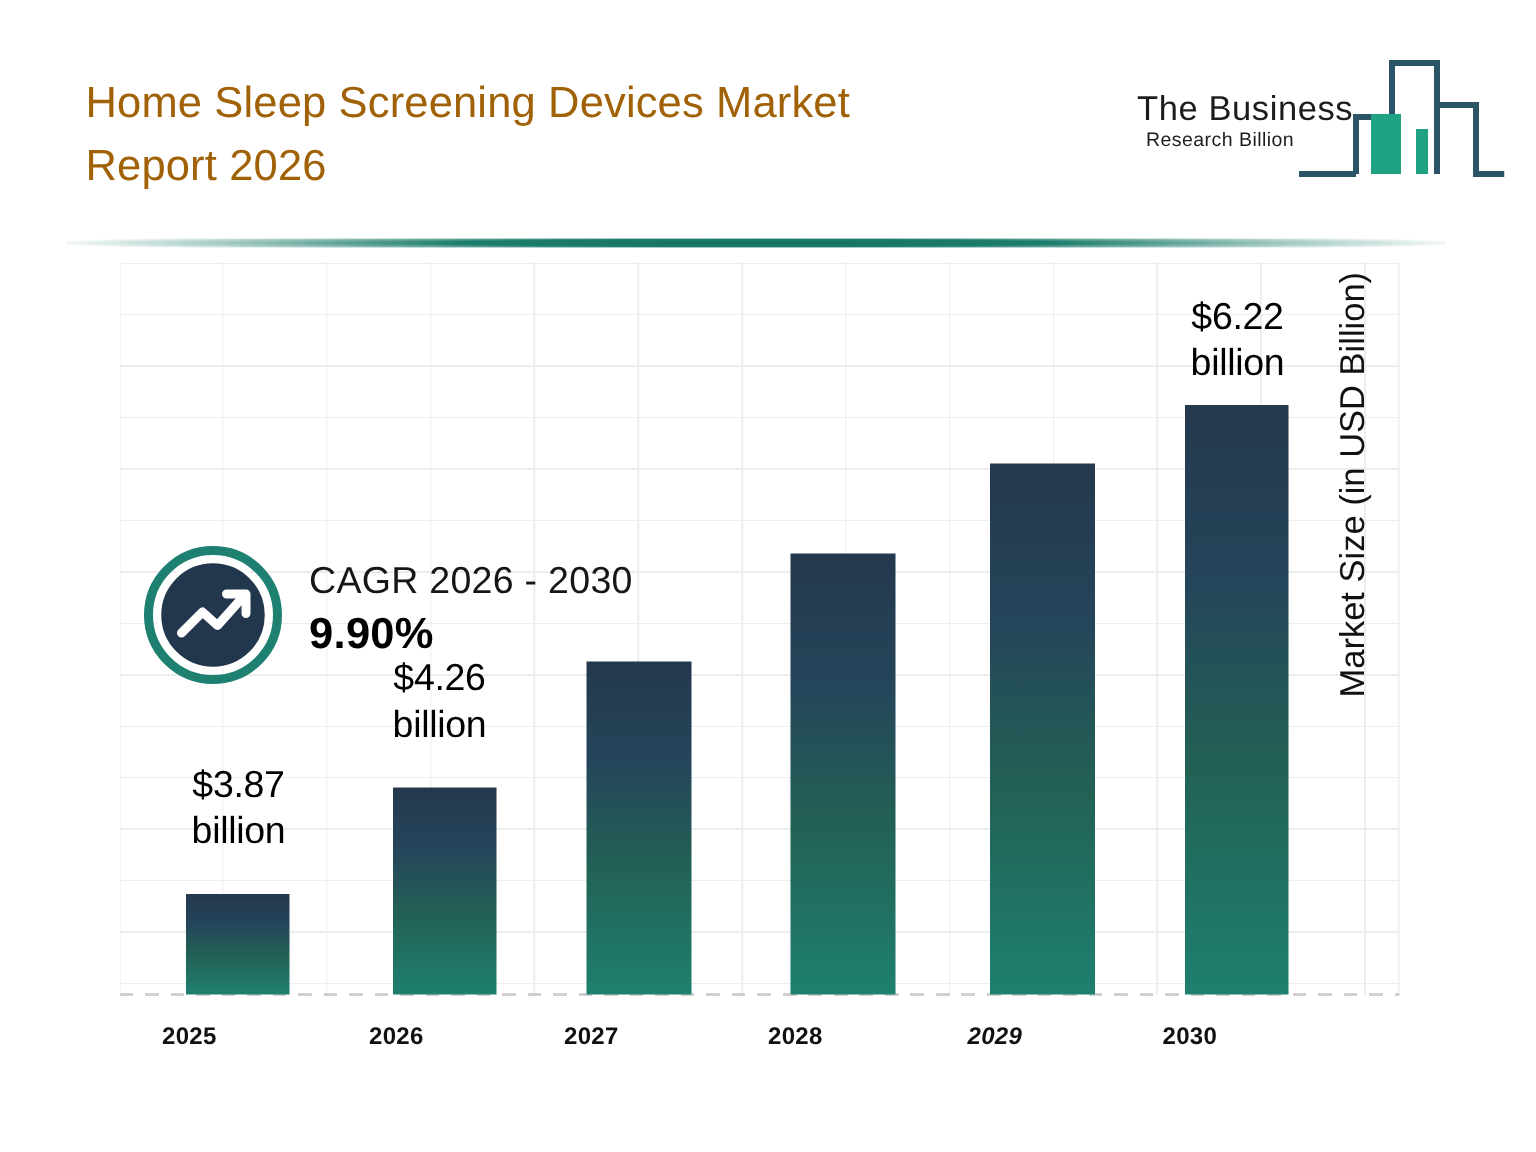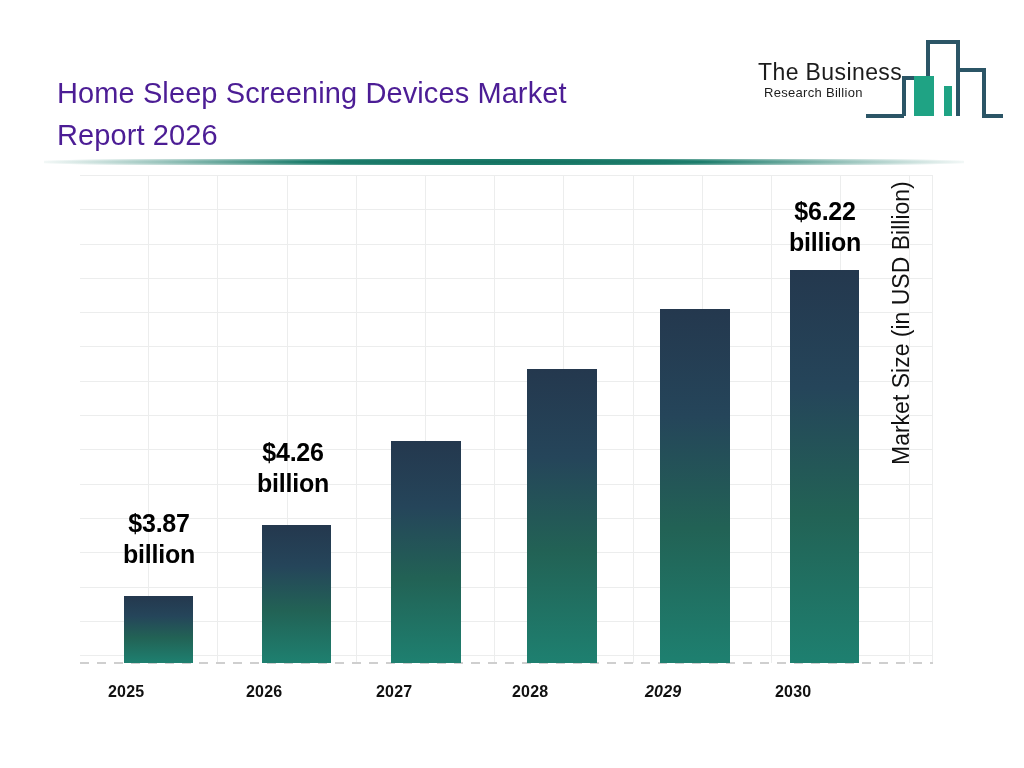--- a/index.html
+++ b/index.html
@@ -33,24 +33,23 @@
     height: 160px;
   }
   #page-title {
     position: absolute;
     left: 57px;
     top: 48px;
     width: 600px;
     font-size: 29px;
     line-height: 42px;
     font-weight: 400;
-    color: #4c1d95;
+    color: #a16207;
     letter-spacing: 0.1px;
     white-space: pre-line;
-    margin-top: 24px;
   }
 
   
   #logo {
     position: absolute;
     left: 758px;
     top: 32px;
     width: 245px;
     height: 100px;
   }
@@ -134,21 +133,21 @@
     position: absolute;
     bottom: 0;
     background: linear-gradient(to bottom, #24384e 0%, #25455a 30%, #226255 62%, #1e8070 100%);
   }
 
   .bar-label {
     position: absolute;
     text-align: center;
     font-size: 25px;
     line-height: 31px;
-    font-weight: bold;
+    font-weight: normal;
     color: #000000;
     white-space: pre-line;
     letter-spacing: -0.2px;
   }
 
   .x-label {
     position: absolute;
     top: 508px;
     text-align: left;
     font-size: 16px;
@@ -256,15 +255,27 @@
       <div class="x-label" style="left:28px; width:100px;">2025</div>
       <div class="x-label" style="left:166px; width:100px;">2026</div>
       <div class="x-label" style="left:296px; width:100px;">2027</div>
       <div class="x-label" style="left:432px; width:100px;">2028</div>
       <div class="x-label" style="left:565px; width:100px;font-style:italic;">2029</div>
       <div class="x-label" style="left:695px; width:100px;">2030</div>
     </div>
 
     <div id="y-axis-title">Market Size (in USD Billion)</div>
 
+    <div id="cagr">
+      <svg id="cagr-icon" viewBox="0 0 92 92">
+        <circle cx="46" cy="46" r="43" fill="none" stroke="#1e8070" stroke-width="6"></circle>
+        <circle cx="46" cy="46" r="36" fill="#22374d" stroke="#ffffff" stroke-width="3"></circle>
+        <path d="M25 58 L39 44 L49 53 L66 34" fill="none" stroke="#ffffff" stroke-width="6" stroke-linecap="round" stroke-linejoin="round"></path>
+        <path d="M55 32 H68 V45" fill="none" stroke="#ffffff" stroke-width="6" stroke-linecap="round" stroke-linejoin="round"></path>
+      </svg>
+      <div id="cagr-text">
+        <div id="cagr-period">CAGR 2026 - 2030</div>
+        <div id="cagr-value">9.90%</div>
+      </div>
+    </div>
 
   </div>
 </div>
 
 </body></html>

